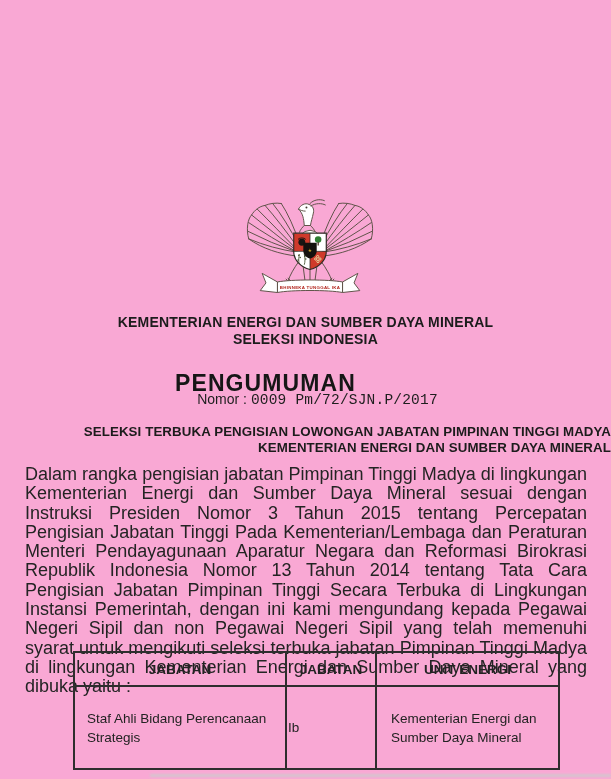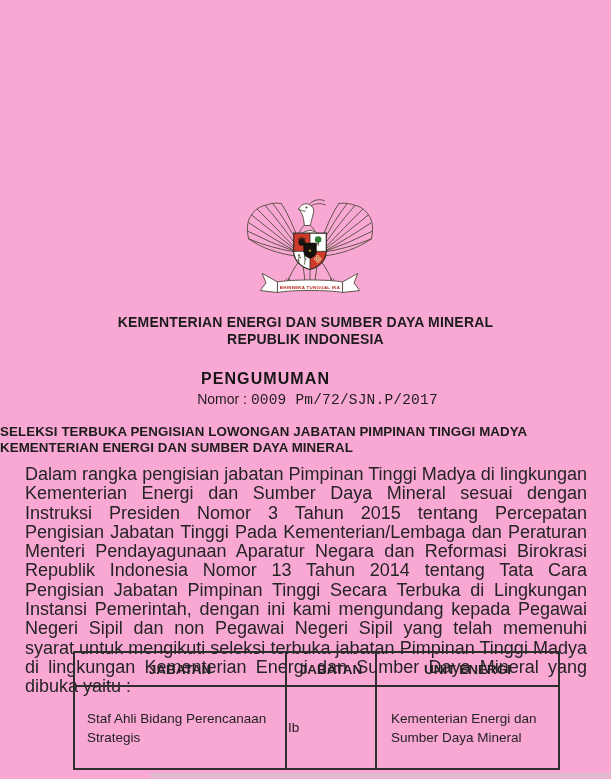--- a/index.html
+++ b/index.html
@@ -8,32 +8,32 @@
     font-family:"Liberation Sans","DejaVu Sans",sans-serif; color:#222;
     overflow:hidden;
   }
   .emblem { position:absolute; top:192px; left:243px; width:134px; height:112px; }
   .ministry {
     position:absolute; top:314px; left:0; width:611px; text-align:center;
     font-weight:bold; font-size:14px; line-height:17px; letter-spacing:0.2px; color:#1c1c1c;
   }
   .doc-title {
     position:absolute; top:370px; left:0; width:531px; text-align:center;
-    font-weight:bold; font-size:16px; letter-spacing:1.1px; color:#161616;
+    font-weight:bold; font-size:23px; letter-spacing:1.1px; color:#161616;
   }
   .nomor {
     position:absolute; top:391px; left:0; width:611px; text-align:center;
     font-size:14px; color:#1e1e1e;padding-left:12px;
   }
   .nomor .mono {
     font-family:"Liberation Mono","DejaVu Sans Mono",monospace;
     font-size:14.5px; letter-spacing:0.2px;
   }
   .subtitle {
-    position:absolute; top:424px; left:0; width:611px; text-align:left;
+    position:absolute; top:424px; left:0; width:611px; text-align:right;
     font-weight:bold; font-size:13.3px; line-height:15.6px; letter-spacing:0.1px; color:#1c1c1c;
   }
   .body-text {
     position:absolute; top:465px; left:25px; width:562px; margin:0;
     text-align:justify; font-size:18px; line-height:19.3px; color:#242424;
   }
   .doc-table {
     position:absolute; top:651px; left:73px;
     border-collapse:collapse; table-layout:fixed;
   }
@@ -140,21 +140,21 @@
     <g>
       <path class="g-fillw" d="M36,93 L20,84 L24,94 L18,102 L36,104 Z"></path>
       <path class="g-fillw" d="M104,93 L120,84 L116,94 L122,102 L104,104 Z"></path>
       <path class="g-fillw" d="M36,93 C50,90.2 90,90.2 104,93 L104,104 C90,101.2 50,101.2 36,104 Z"></path>
       <text x="70" y="100.3" text-anchor="middle" font-size="4.6" font-weight="bold" letter-spacing="0.3" font-family="Liberation Sans, DejaVu Sans, sans-serif" fill="#b3261e">BHINNEKA TUNGGAL IKA</text>
     </g>
   </svg>
 
   <div class="ministry">
     <div>KEMENTERIAN ENERGI DAN SUMBER DAYA MINERAL</div>
-    <div>REPUBLIK INDONESIA</div>
+    <div>SELEKSI INDONESIA</div>
   </div>
 
   <div class="doc-title">PENGUMUMAN</div>
 
   <div class="nomor">
     <span>Nomor :</span>
     <span class="mono">0009 Pm/72/SJN.P/2017</span>
   </div>
 
   <div class="subtitle">

